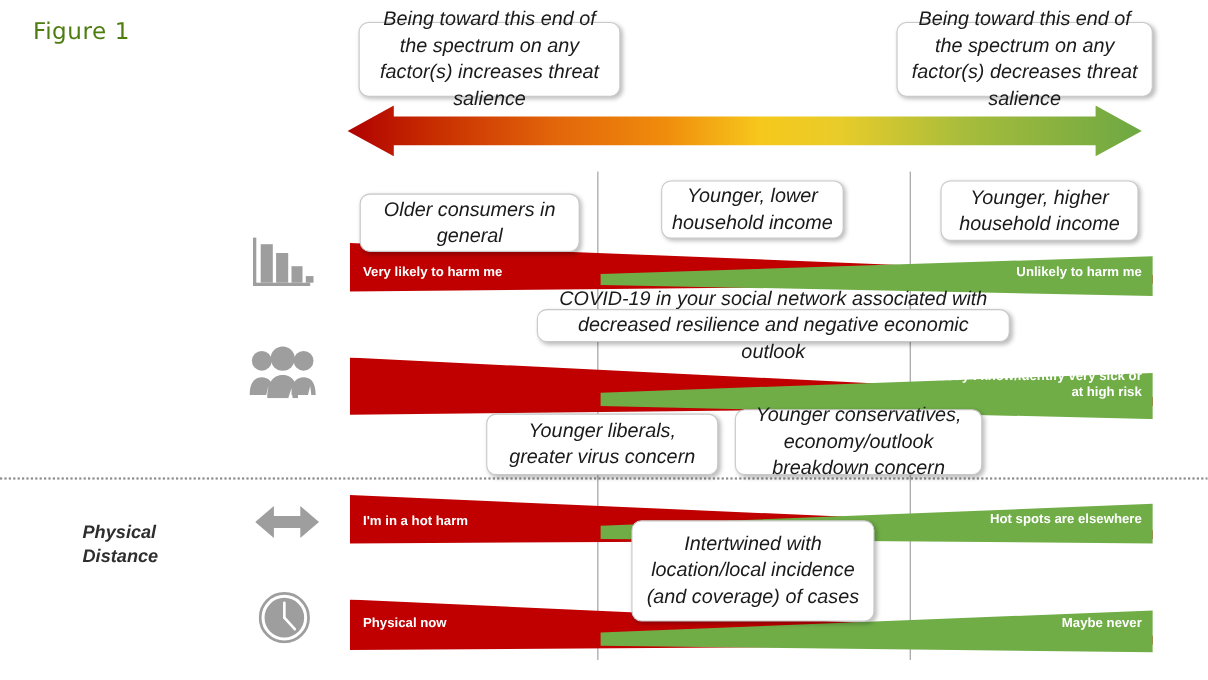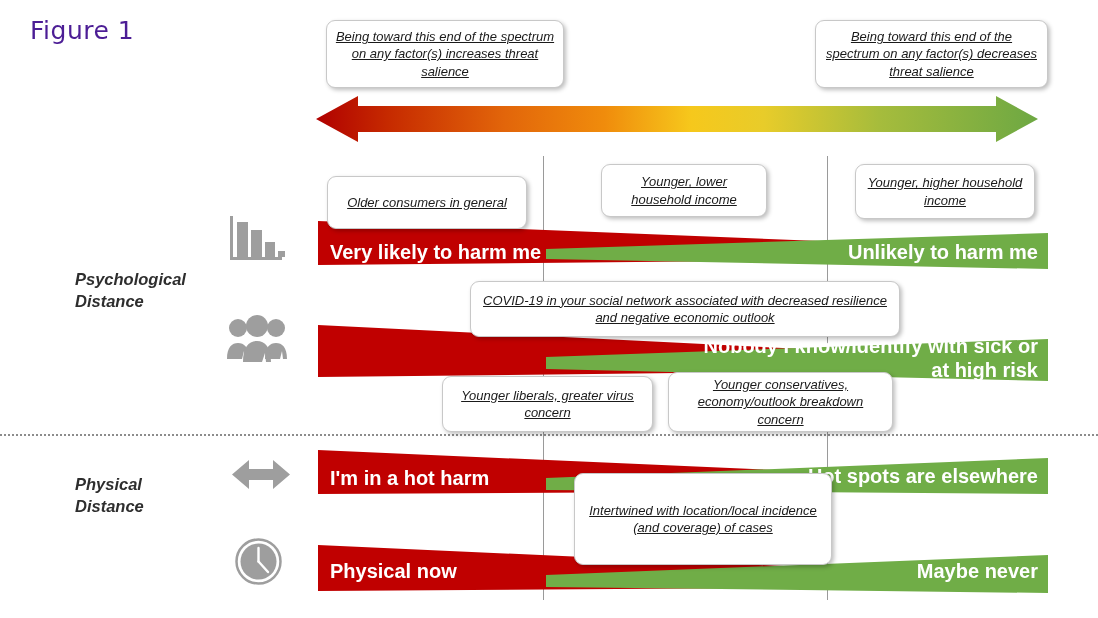--- a/index.html
+++ b/index.html
@@ -17,22 +17,22 @@
     height: 618px;
     overflow: hidden;
     background: #ffffff;
   }
 
   
   .fig-title {
     position: absolute;
     left: 30px;
     top: 16px;
-    font-size: 25px;
-    color: #4c1d95;
+    font-size: 21px;
+    color: #4d7c0f;
     letter-spacing: 0.5px;
     font-family: "DejaVu Sans", sans-serif;
   }
 
   
   .section-label {
     position: absolute;
     font-size: 16.5px;
     font-style: italic;
     font-weight: bold;
@@ -48,26 +48,25 @@
     box-sizing: border-box;
     background: #ffffff;
     border: 1px solid #c8c8c8;
     border-radius: 9px;
     box-shadow: 2px 2px 4px rgba(0,0,0,0.26);
     display: flex;
     align-items: center;
     justify-content: center;
     text-align: center;
     font-style: italic;
-    font-size: 13px;
+    font-size: 18px;
     line-height: 1.33;
     color: #1a1a1a;
     padding: 4px 8px;
     z-index: 30;
-    text-decoration: underline;
   }
 
   
   .spectrum-arrow {
     position: absolute;
     left: 316px;
     top: 96px;
     width: 722px;
     height: 46px;
     z-index: 5;
@@ -93,21 +92,21 @@
 
   
   .wedge-row {
     position: absolute;
     z-index: 10;
   }
   .wedge-row svg { display: block; }
 
   .wedge-label {
     position: absolute;
-    font-size: 20px;
+    font-size: 12px;
     font-weight: bold;
     color: #ffffff;
     line-height: 1.22;
     z-index: 12;
     white-space: pre-line;
   }
   .wedge-label.left  { text-align: left; }
   .wedge-label.right { text-align: right; }
 
   
@@ -156,23 +155,20 @@
   <div class="callout" style="left:327px; top:164px; width:200px; height:53px;margin-top:12px;">
     <span>Older consumers in general</span>
   </div>
   <div class="callout" style="left:601px; top:164px; width:166px; height:53px;text-align:center;">
     <span>Younger, lower household income</span>
   </div>
   <div class="callout" style="left:855px; top:164px; width:180px; height:55px;">
     <span>Younger, higher household income</span>
   </div>
 
-  <div class="section-label psych">
-    <div style="white-space:pre-line; max-width:150px;">Psychological Distance</div>
-  </div>
 
   <div class="row-icon" style="left:228px; top:214px;">
     <svg width="60" height="52" viewBox="0 0 60 52">
       <g fill="#9E9E9E">
         <rect x="2" y="2" width="3" height="44"></rect>
         <rect x="2" y="43" width="52" height="3"></rect>
         <rect x="9" y="8" width="11" height="35"></rect>
         <rect x="23" y="16" width="11" height="27"></rect>
         <rect x="37" y="28" width="10" height="15"></rect>
         <rect x="50" y="37" width="7" height="6"></rect>
@@ -182,21 +178,21 @@
 
   <div class="wedge-row" style="left:318px; top:221px;">
     <svg width="730" height="48" viewBox="0 0 730 48">
       <polygon fill="#C00000" points="0,0 730,29 730,37 0,44"></polygon>
       <polygon fill="#70AD47" points="228,28 730,12 730,48 228,38"></polygon>
     </svg>
   </div>
   <div class="wedge-label left" style="left:330px; top:240px; width:330px;">Very likely to harm me</div>
   <div class="wedge-label right" style="left:700px; top:240px; width:338px;">Unlikely to harm me</div>
 
-  <div class="callout" style="left:470px; top:281px; width:430px; height:56px;">
+  <div class="callout" style="left:488px; top:281px; width:430px; height:30px;">
     <span>COVID-19 in your social network associated with decreased resilience and negative economic outlook</span>
   </div>
 
   <div class="row-icon" style="left:225px; top:314px;">
     <svg width="64" height="48" viewBox="0 0 64 48">
       <g fill="#9E9E9E">
         <circle cx="13" cy="14" r="9"></circle>
         <path d="M2,45 C2,33 7,29 13,29 C19,29 24,33 24,45 L20,45 L19,37 L17,45 Z"></path>
         <circle cx="51" cy="14" r="9"></circle>
         <path d="M40,45 C40,33 45,29 51,29 C57,29 62,33 62,45 L58,45 L57,37 L55,45 Z"></path>
@@ -205,21 +201,21 @@
       </g>
     </svg>
   </div>
 
   <div class="wedge-row" style="left:318px; top:325px;">
     <svg width="730" height="56" viewBox="0 0 730 56">
       <polygon fill="#C00000" points="0,0 730,36 730,44 0,52"></polygon>
       <polygon fill="#70AD47" points="228,32 730,14 730,56 228,44"></polygon>
     </svg>
   </div>
-  <div class="wedge-label right" style="left:690px; top:334px; width:348px;">Nobody I know/identify with sick or
+  <div class="wedge-label right" style="left:690px; top:334px; width:348px;">Nobody I know/identify very sick or
 at high risk</div>
 
   <div class="callout" style="left:442px; top:376px; width:211px; height:56px;">
     <span>Younger liberals, greater virus concern</span>
   </div>
   <div class="callout" style="left:668px; top:372px; width:225px; height:60px;">
     <span>Younger conservatives, economy/outlook breakdown concern</span>
   </div>
 
   <div class="dotted-divider" style="top:434px;"></div>
@@ -236,21 +232,21 @@
 
   <div class="wedge-row" style="left:318px; top:450px;">
     <svg width="730" height="50" viewBox="0 0 730 50">
       <polygon fill="#C00000" points="0,0 730,32 730,40 0,44"></polygon>
       <polygon fill="#70AD47" points="228,28 730,8 730,44 228,40"></polygon>
     </svg>
   </div>
   <div class="wedge-label left" style="left:330px; top:466px; width:330px;">I'm in a hot harm</div>
   <div class="wedge-label right" style="left:700px; top:464px; width:338px;">Hot spots are elsewhere</div>
 
-  <div class="callout" style="left:574px; top:473px; width:258px; height:92px;">
+  <div class="callout" style="left:574px; top:473px; width:221px; height:92px;">
     <span>Intertwined with location/local incidence (and coverage) of cases</span>
   </div>
 
   <div class="row-icon" style="left:235px; top:538px;">
     <svg width="47" height="47" viewBox="0 0 47 47">
       <circle cx="23.5" cy="23.5" r="22" fill="none" stroke="#9E9E9E" stroke-width="2.5"></circle>
       <circle cx="23.5" cy="23.5" r="18" fill="#9E9E9E"></circle>
       <line x1="23.5" y1="23.5" x2="23.5" y2="10" stroke="#ffffff" stroke-width="2.4" stroke-linecap="round"></line>
       <line x1="23.5" y1="23.5" x2="33" y2="34" stroke="#ffffff" stroke-width="2.4" stroke-linecap="round"></line>
     </svg>

